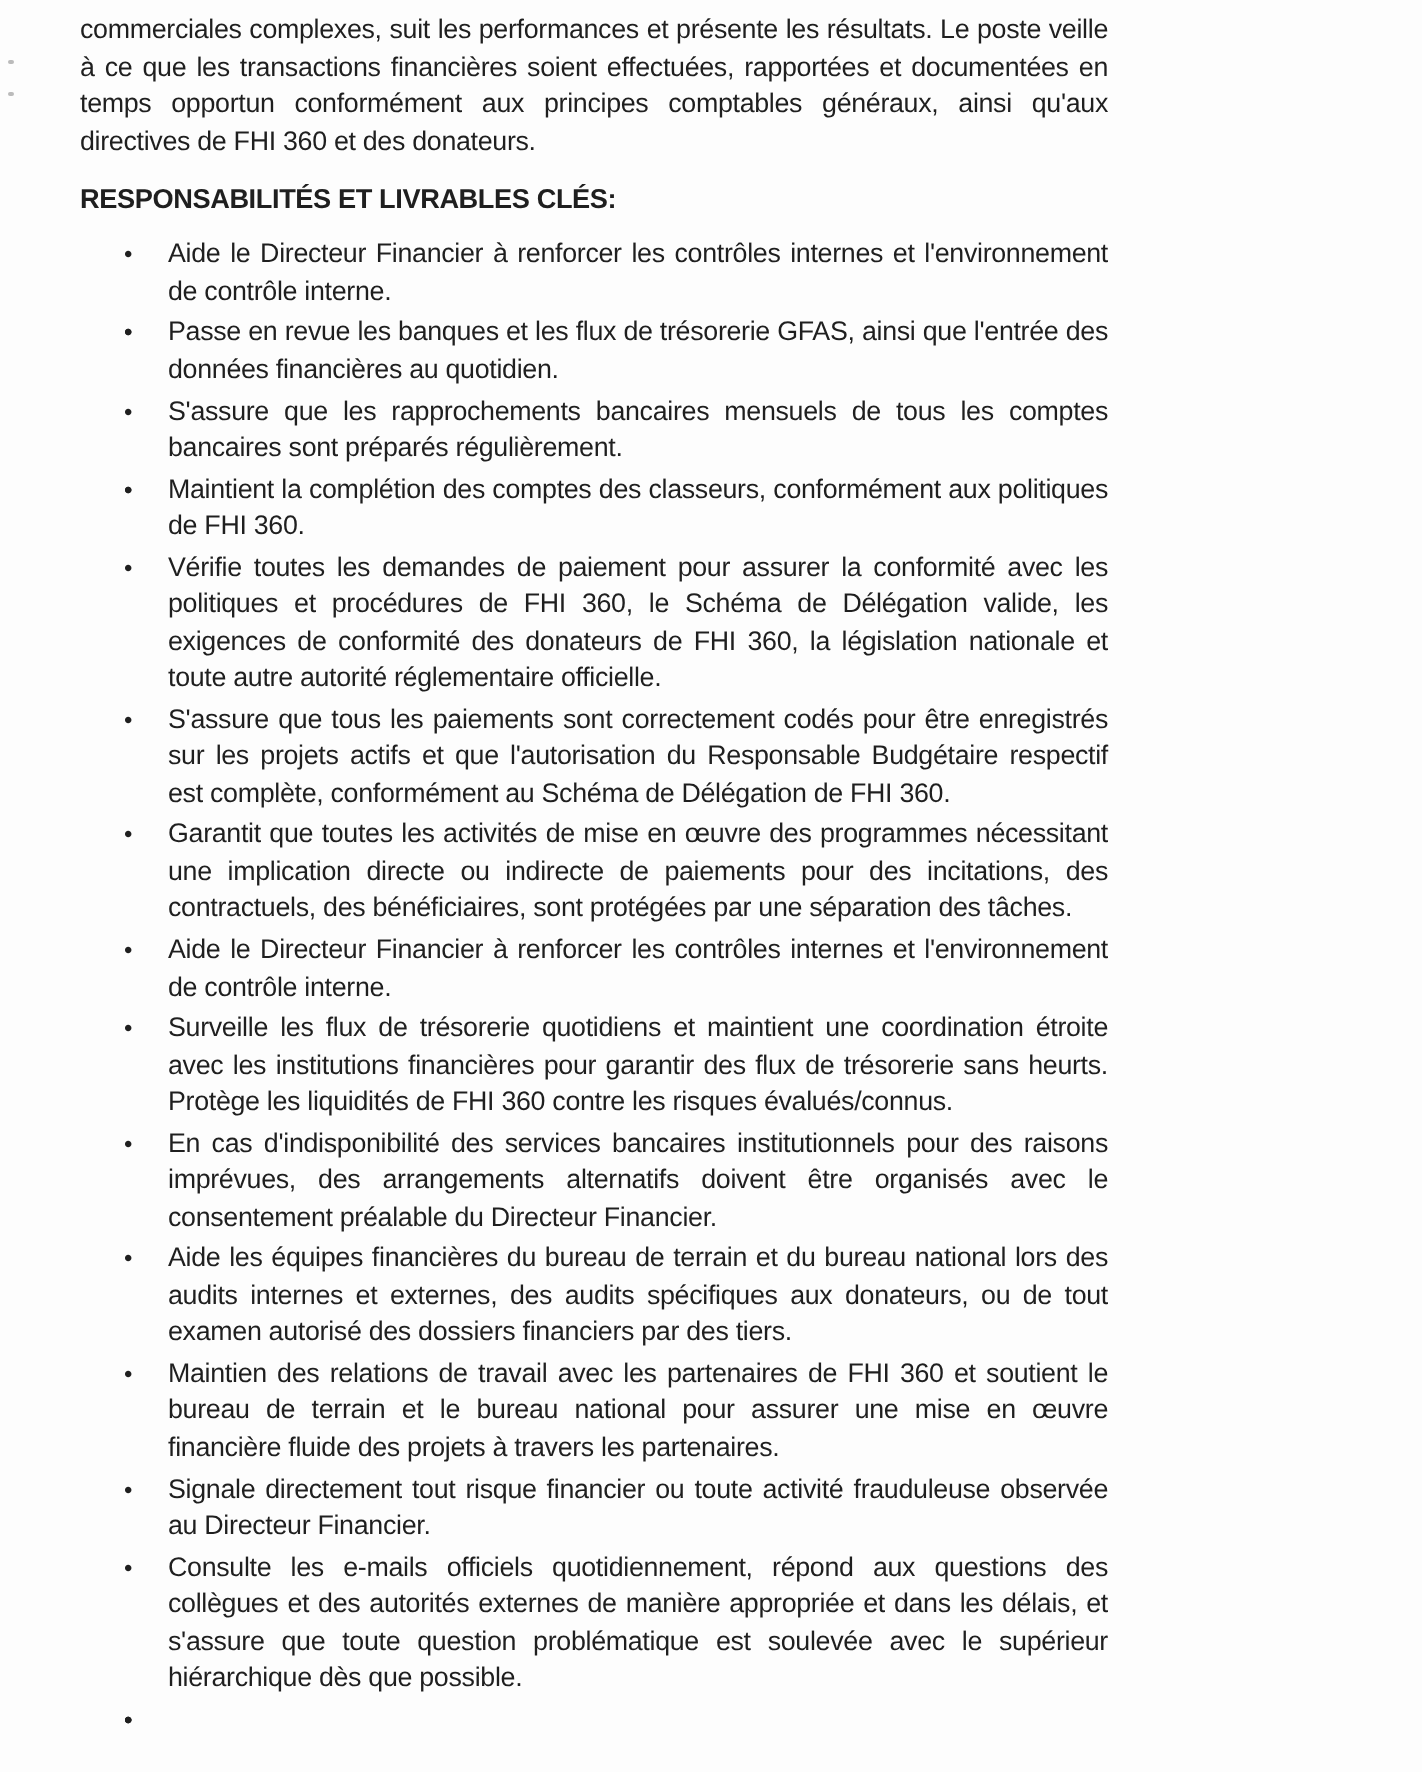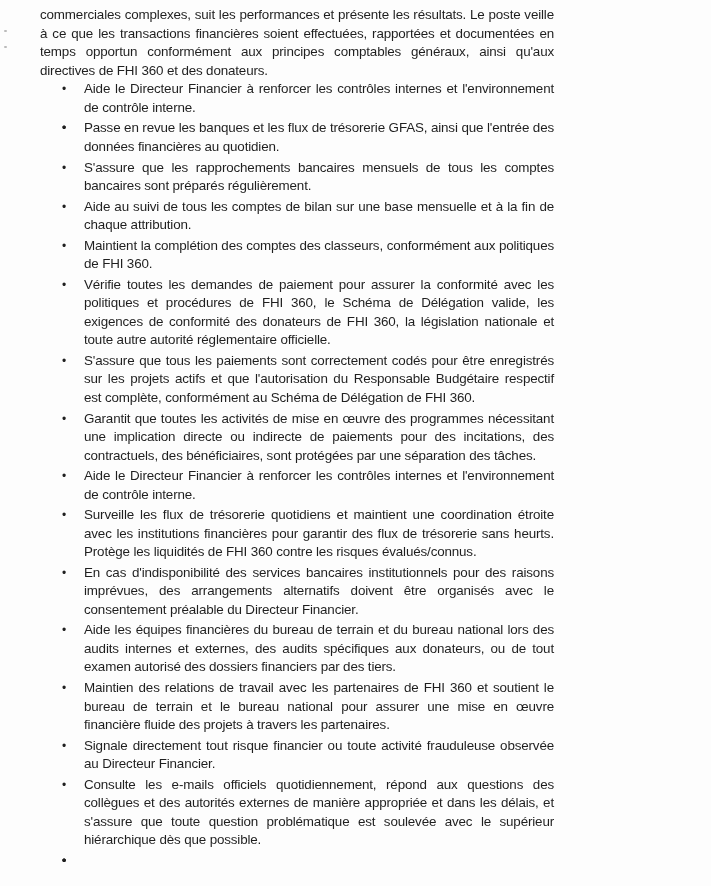--- a/index.html
+++ b/index.html
@@ -54,27 +54,28 @@
 </style>
 </head>
 <body>
 
 <div class="page">
   <span class="speck" style="top:30px"></span>
   <span class="speck" style="top:46px"></span>
 
   <p class="intro">commerciales complexes, suit les performances et présente les résultats. Le poste veille à ce que les transactions financières soient effectuées, rapportées et documentées en temps opportun conformément aux principes comptables généraux, ainsi qu'aux directives de FHI 360 et des donateurs.</p>
 
+  <div class="heading">RESPONSABILITÉS ET LIVRABLES CLÉS:</div>
 
   <ul class="items">
     <li><span class="bullet">•</span><span>Aide le Directeur Financier à renforcer les contrôles internes et l'environnement de contrôle interne.</span></li>
     <li><span class="bullet">•</span></li>
     <li><span class="bullet">•</span><span>Passe en revue les banques et les flux de trésorerie GFAS, ainsi que l'entrée des données financières au quotidien.</span></li>
     <li><span class="bullet">•</span><span>S'assure que les rapprochements bancaires mensuels de tous les comptes bancaires sont préparés régulièrement.</span></li>
-    <li><span class="bullet">•</span><span>Aide au suivi de tous les comptes de bilan sur une base mensuelle et à la fin de chaque attribution.</span></li>
+    <li><span class="bullet">•</span></li>
     <li><span class="bullet">•</span><span>Maintient la complétion des comptes des classeurs, conformément aux politiques de FHI 360.</span></li>
     <li><span class="bullet">•</span><span>Vérifie toutes les demandes de paiement pour assurer la conformité avec les politiques et procédures de FHI 360, le Schéma de Délégation valide, les exigences de conformité des donateurs de FHI 360, la législation nationale et toute autre autorité réglementaire officielle.</span></li>
     <li><span class="bullet">•</span><span>S'assure que tous les paiements sont correctement codés pour être enregistrés sur les projets actifs et que l'autorisation du Responsable Budgétaire respectif est complète, conformément au Schéma de Délégation de FHI 360.</span></li>
     <li><span class="bullet">•</span><span>Garantit que toutes les activités de mise en œuvre des programmes nécessitant une implication directe ou indirecte de paiements pour des incitations, des contractuels, des bénéficiaires, sont protégées par une séparation des tâches.</span></li>
     <li><span class="bullet">•</span><span>Aide le Directeur Financier à renforcer les contrôles internes et l'environnement de contrôle interne.</span></li>
     <li><span class="bullet">•</span><span>Surveille les flux de trésorerie quotidiens et maintient une coordination étroite avec les institutions financières pour garantir des flux de trésorerie sans heurts. Protège les liquidités de FHI 360 contre les risques évalués/connus.</span></li>
     <li><span class="bullet">•</span><span>En cas d'indisponibilité des services bancaires institutionnels pour des raisons imprévues, des arrangements alternatifs doivent être organisés avec le consentement préalable du Directeur Financier.</span></li>
     <li><span class="bullet">•</span><span>Aide les équipes financières du bureau de terrain et du bureau national lors des audits internes et externes, des audits spécifiques aux donateurs, ou de tout examen autorisé des dossiers financiers par des tiers.</span></li>
     <li><span class="bullet">•</span><span>Maintien des relations de travail avec les partenaires de FHI 360 et soutient le bureau de terrain et le bureau national pour assurer une mise en œuvre financière fluide des projets à travers les partenaires.</span></li>
     <li><span class="bullet">•</span><span>Signale directement tout risque financier ou toute activité frauduleuse observée au Directeur Financier.</span></li>

